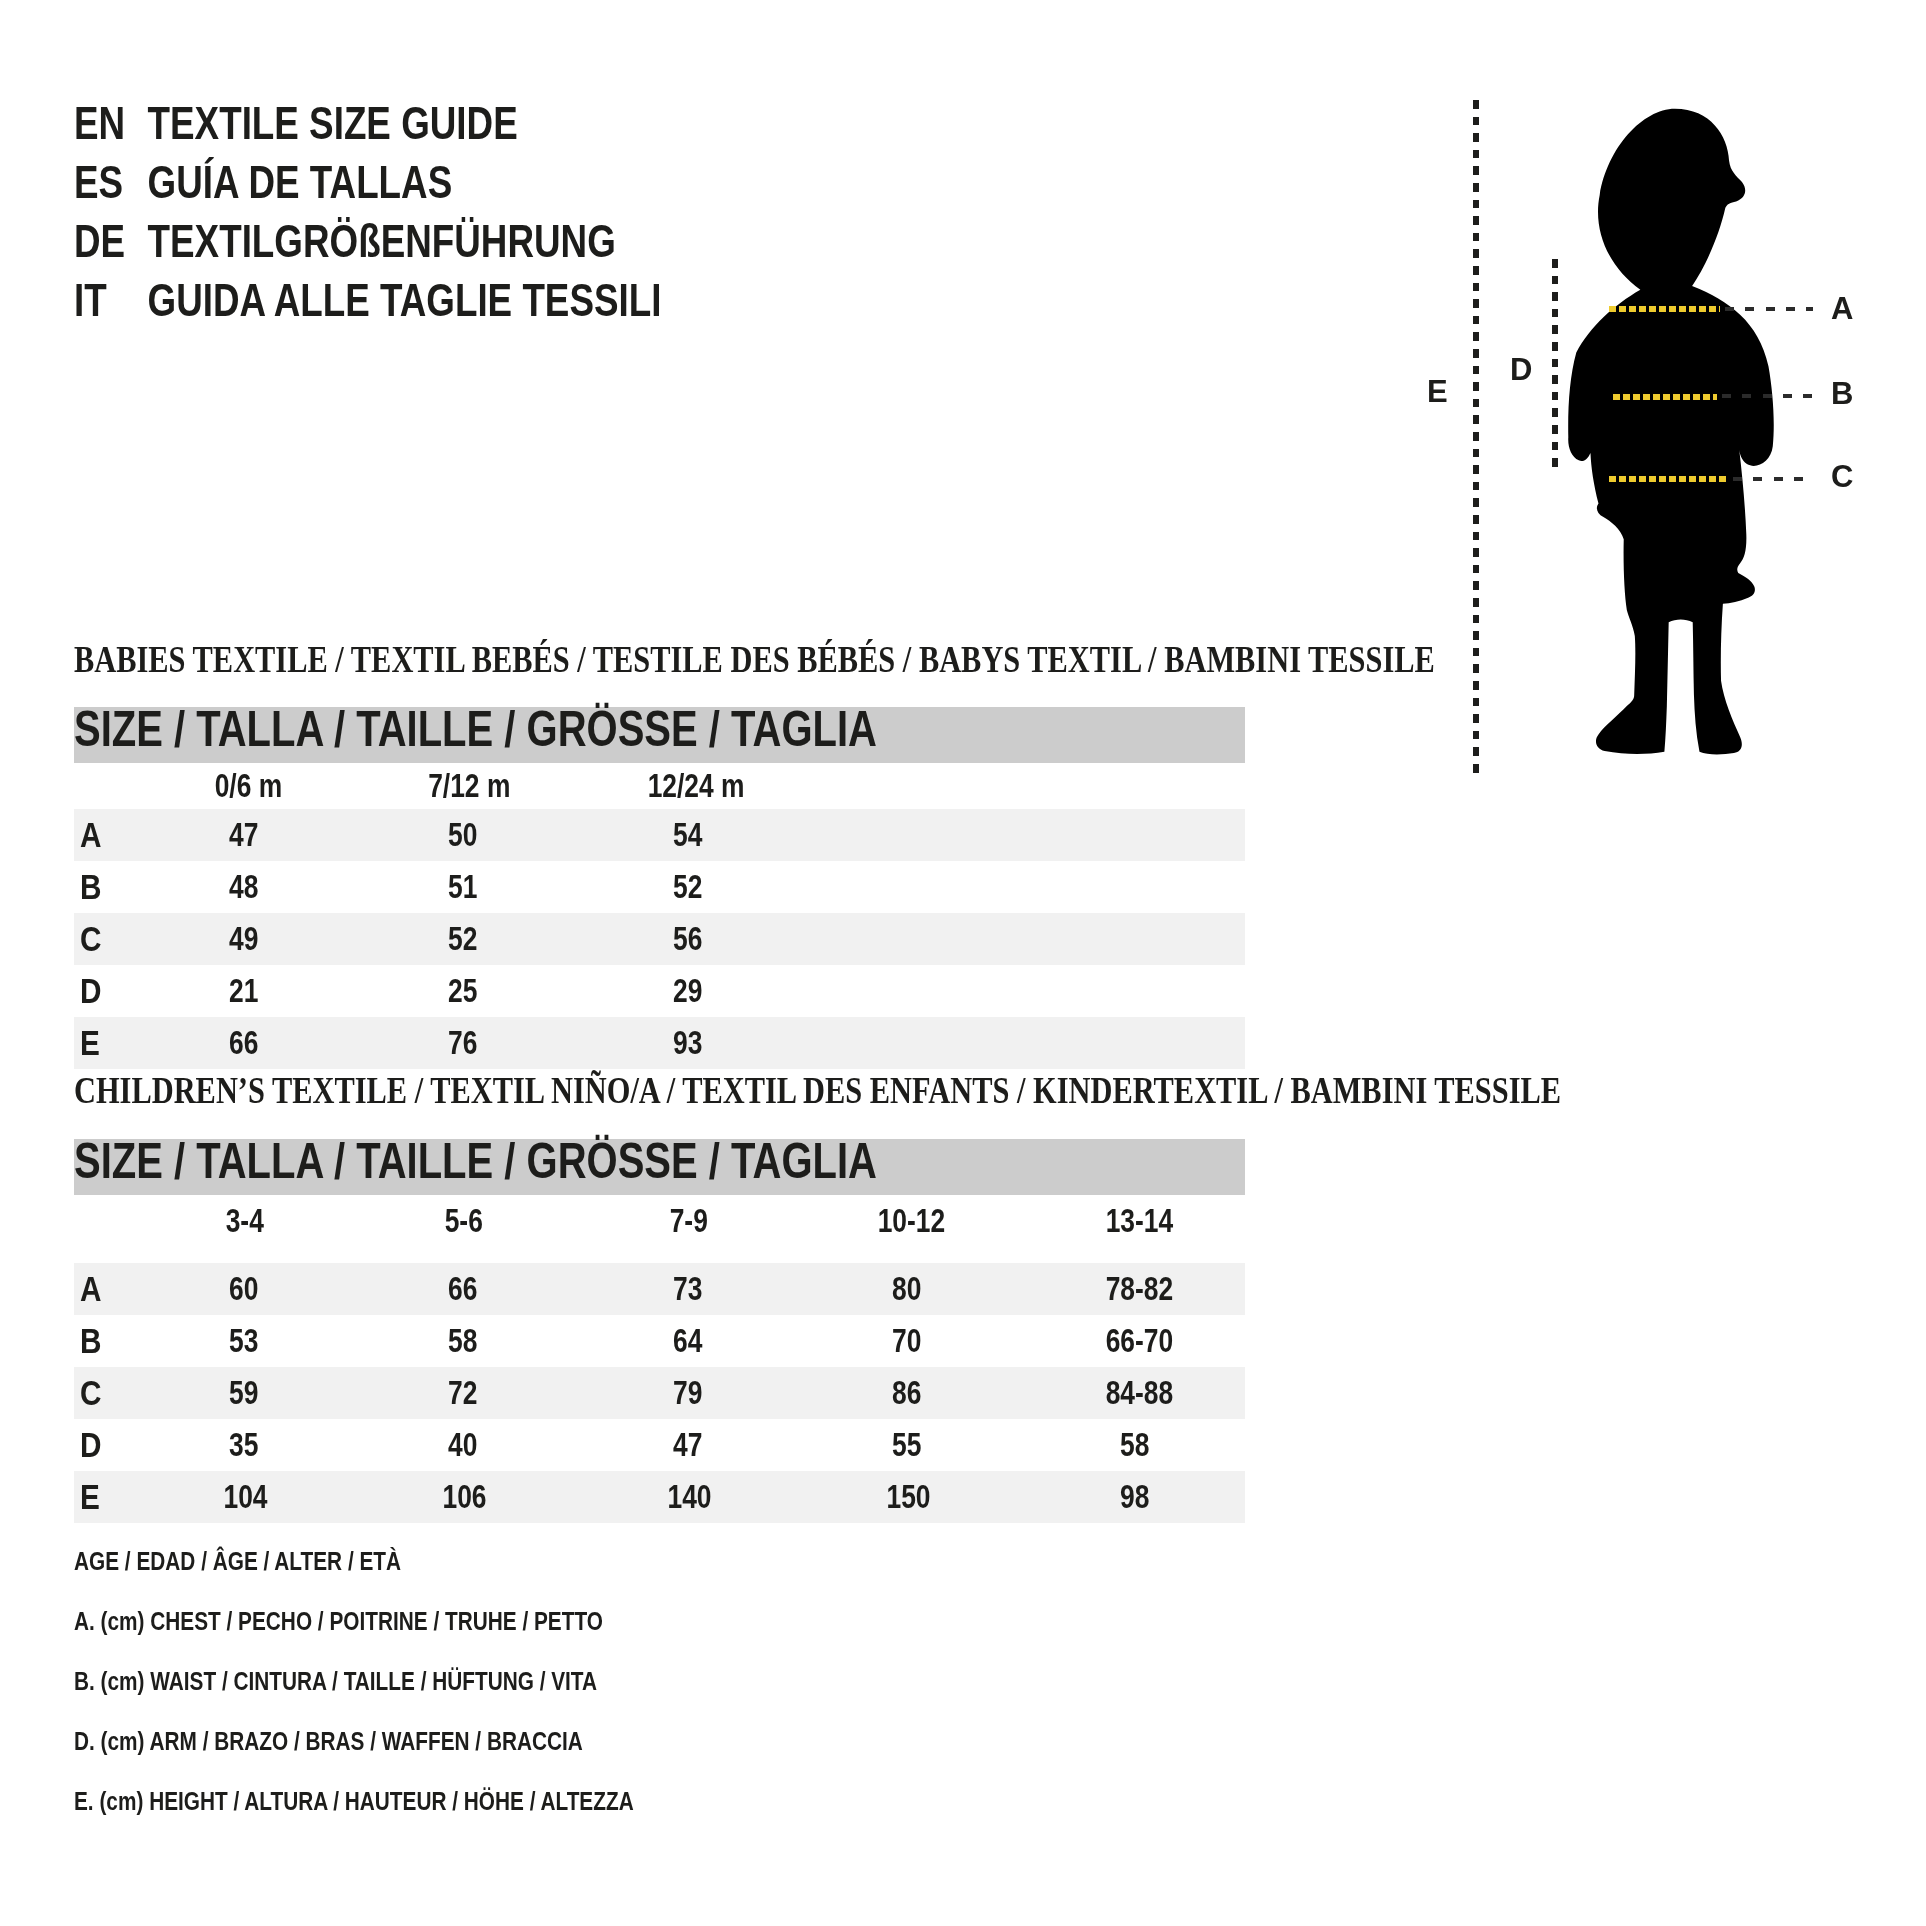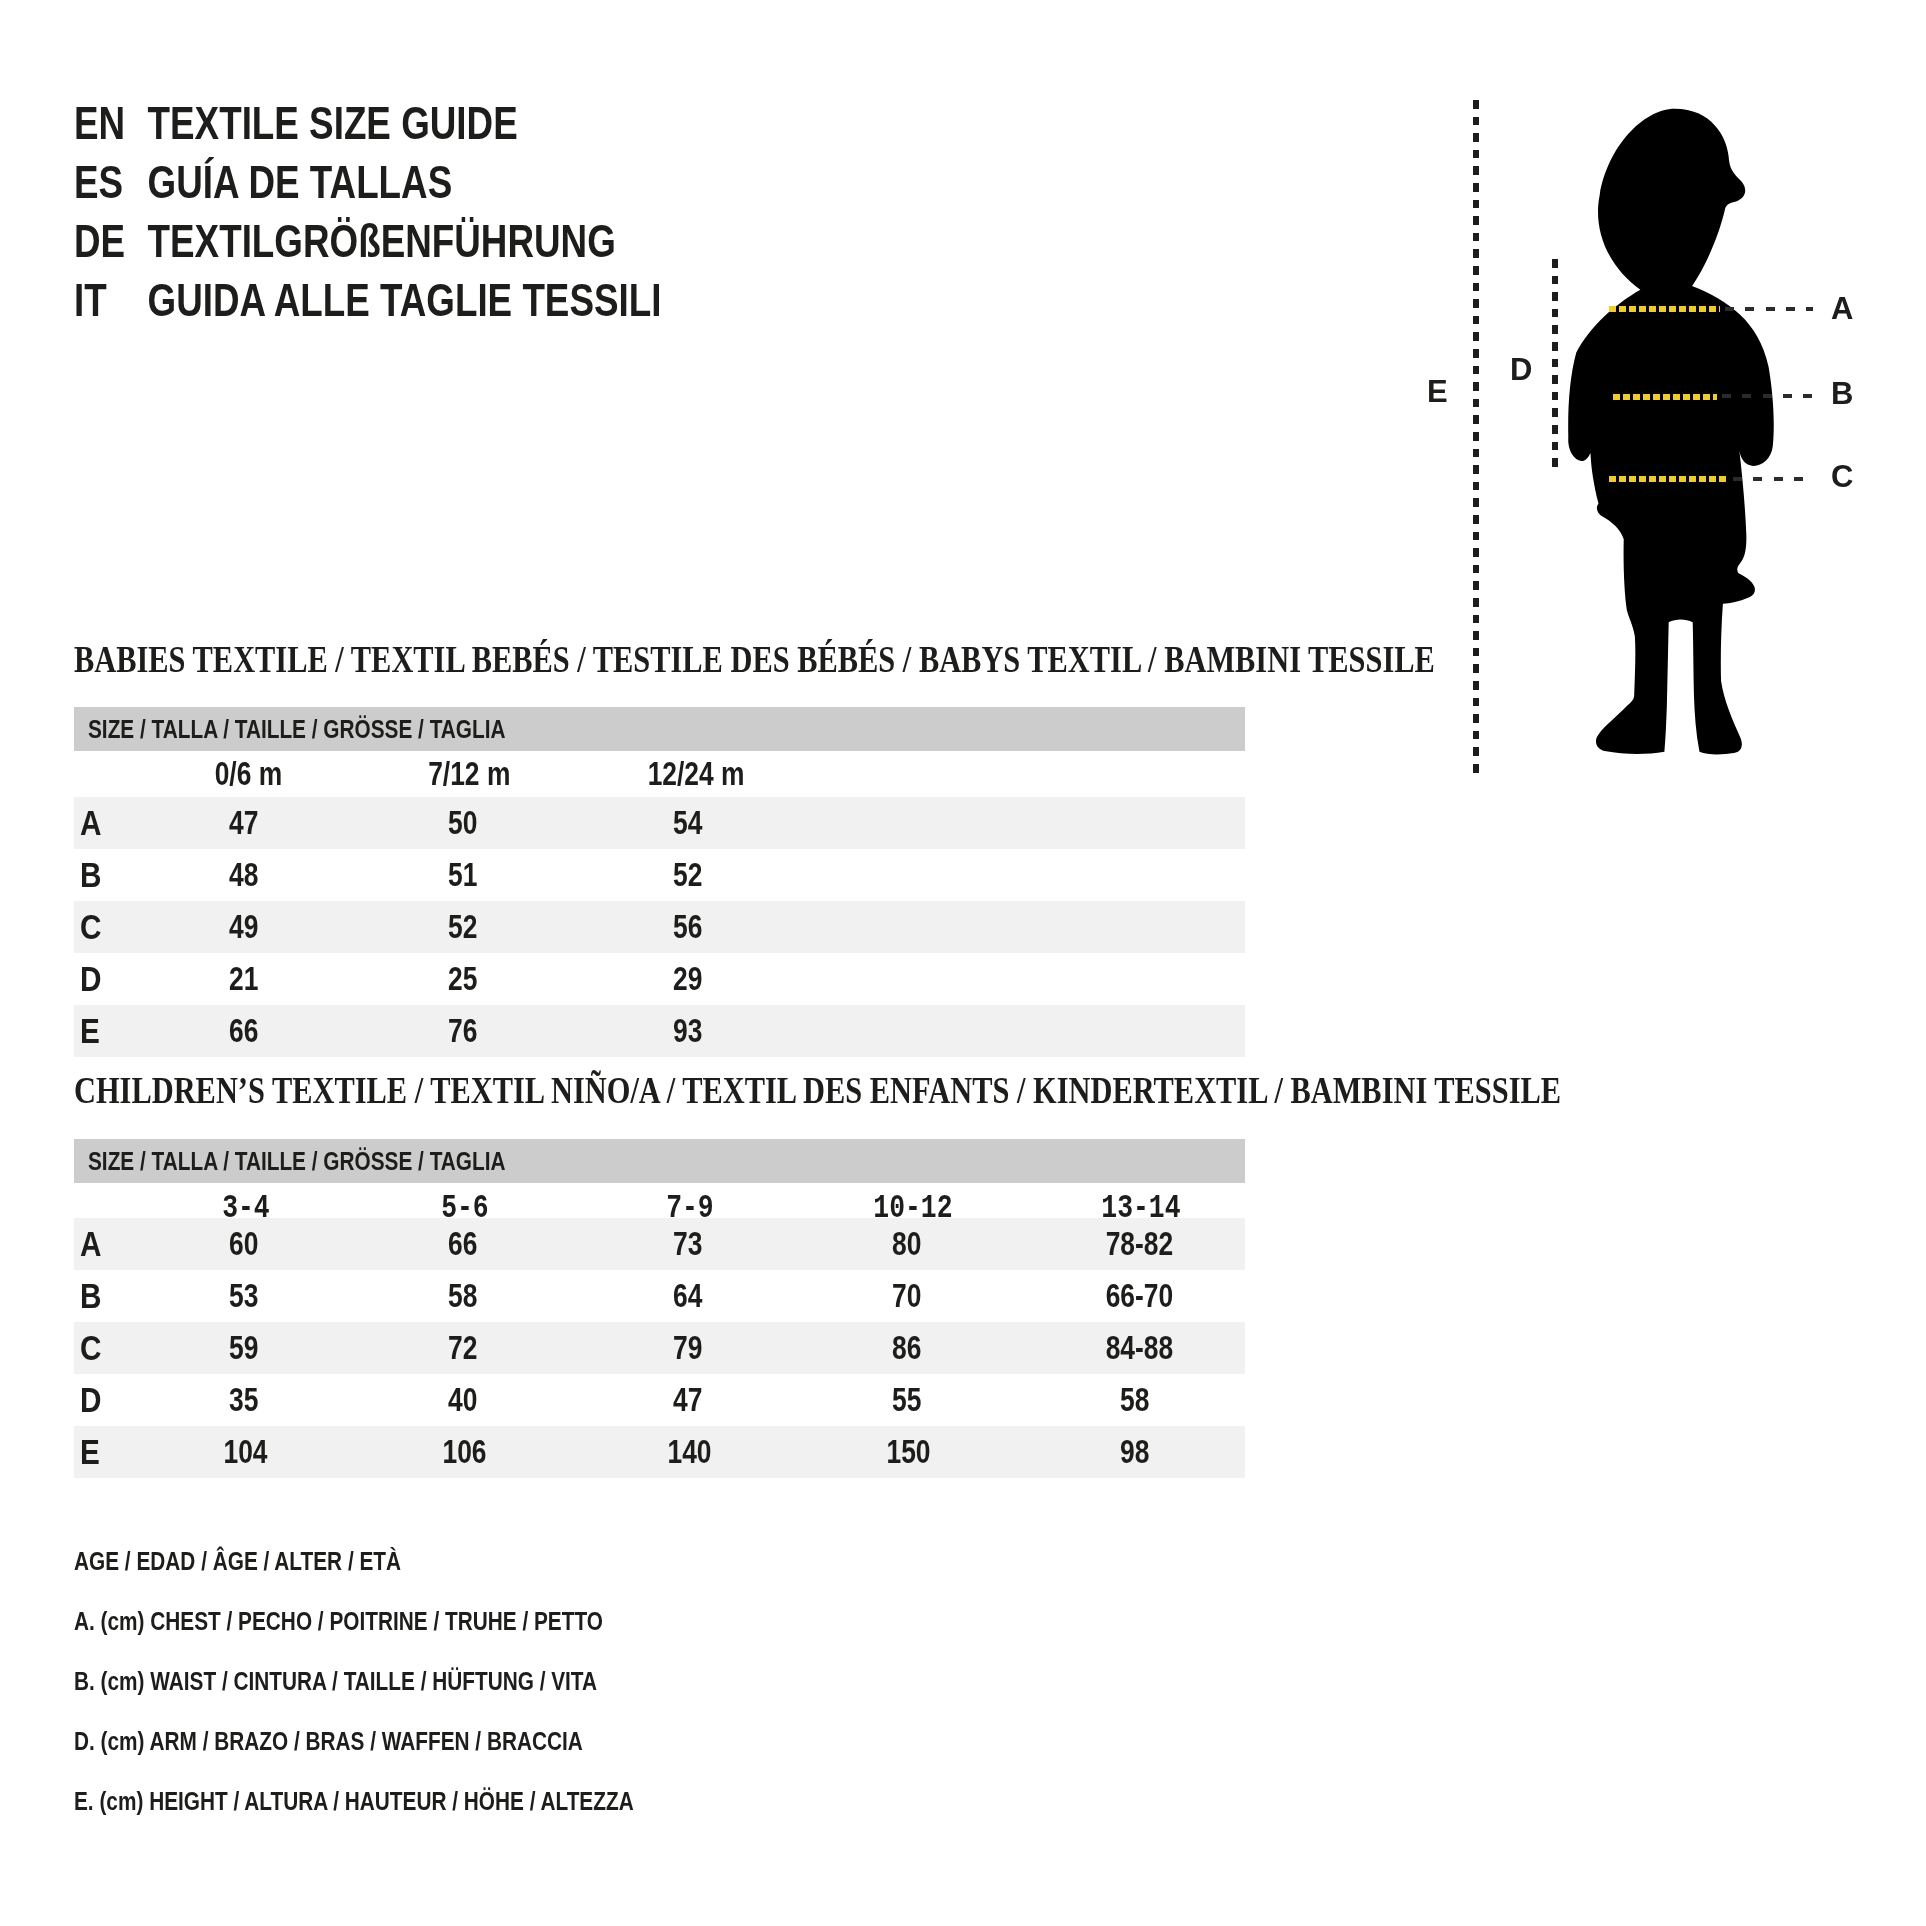--- a/index.html
+++ b/index.html
@@ -16,23 +16,23 @@
 
   
   .section-heading{position:absolute;left:74px;height:49px;line-height:49px;font-size:38px;font-family:Liberation Serif, serif;}
   #babies-heading{top:635px;}
   #children-heading{top:1066px;}
 
   
   .size-table{position:absolute;left:74px;width:1171px;}
   #babies-table{top:707px;}
   #children-table{top:1139px;}
-  .table-header-bar{height:44px;line-height:44px;background:#cccccc;font-size:26px;padding-left:14px;}
+  .table-header-bar{height:56px;line-height:44px;background:#cccccc;font-size:50px;padding-left:0;}
   .col-header-row{position:relative;height:46px;text-align:right;}
-  #children-table .col-header-row{height:35px;font-family:Liberation Mono, monospace;}
+  #children-table .col-header-row{height:68px;}
   .t-row{position:relative;height:52px;}
   .t-row.striped{background:#f1f1f1;}
   .cell{position:absolute;top:0;transform:translateX(-40%) scaleX(0.8);white-space:nowrap;font-size:33px;}
   .col-header-row .cell{line-height:46px;}
   #children-table .col-header-row .cell{line-height:51px;}
   .t-row .cell{line-height:52px;}
   .row-label{position:absolute;left:6.2px;top:0;line-height:52px;font-size:35px;transform:scaleX(0.85);transform-origin:0 50%;}
   .c1{left:166px;} .c2{left:385px;} .c3{left:610px;} .c4{left:829px;} .c5{left:1057px;}
 
   

